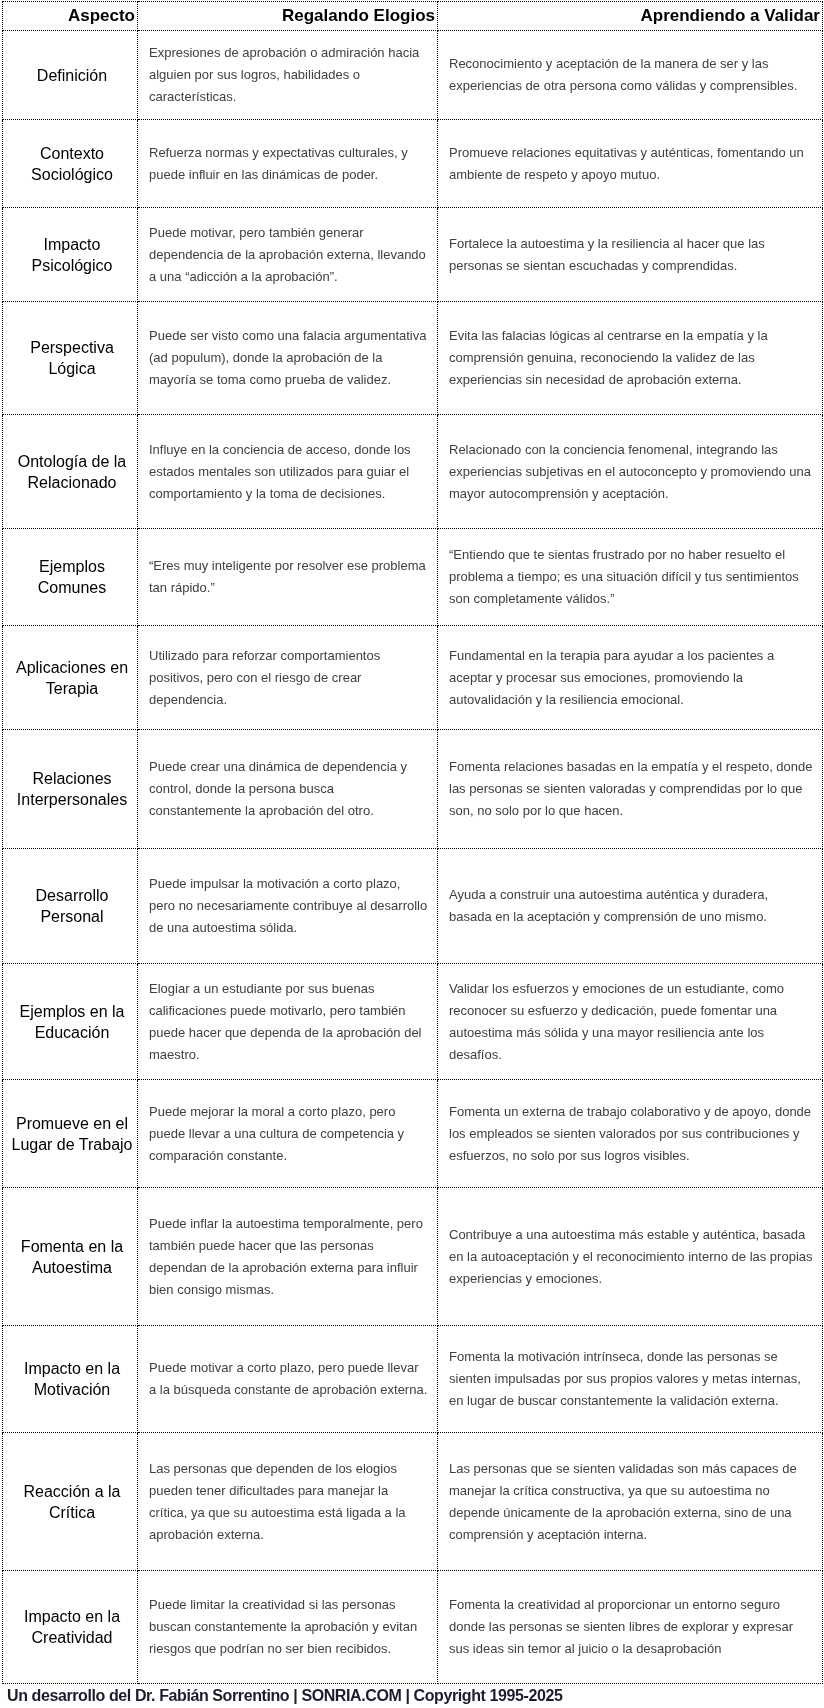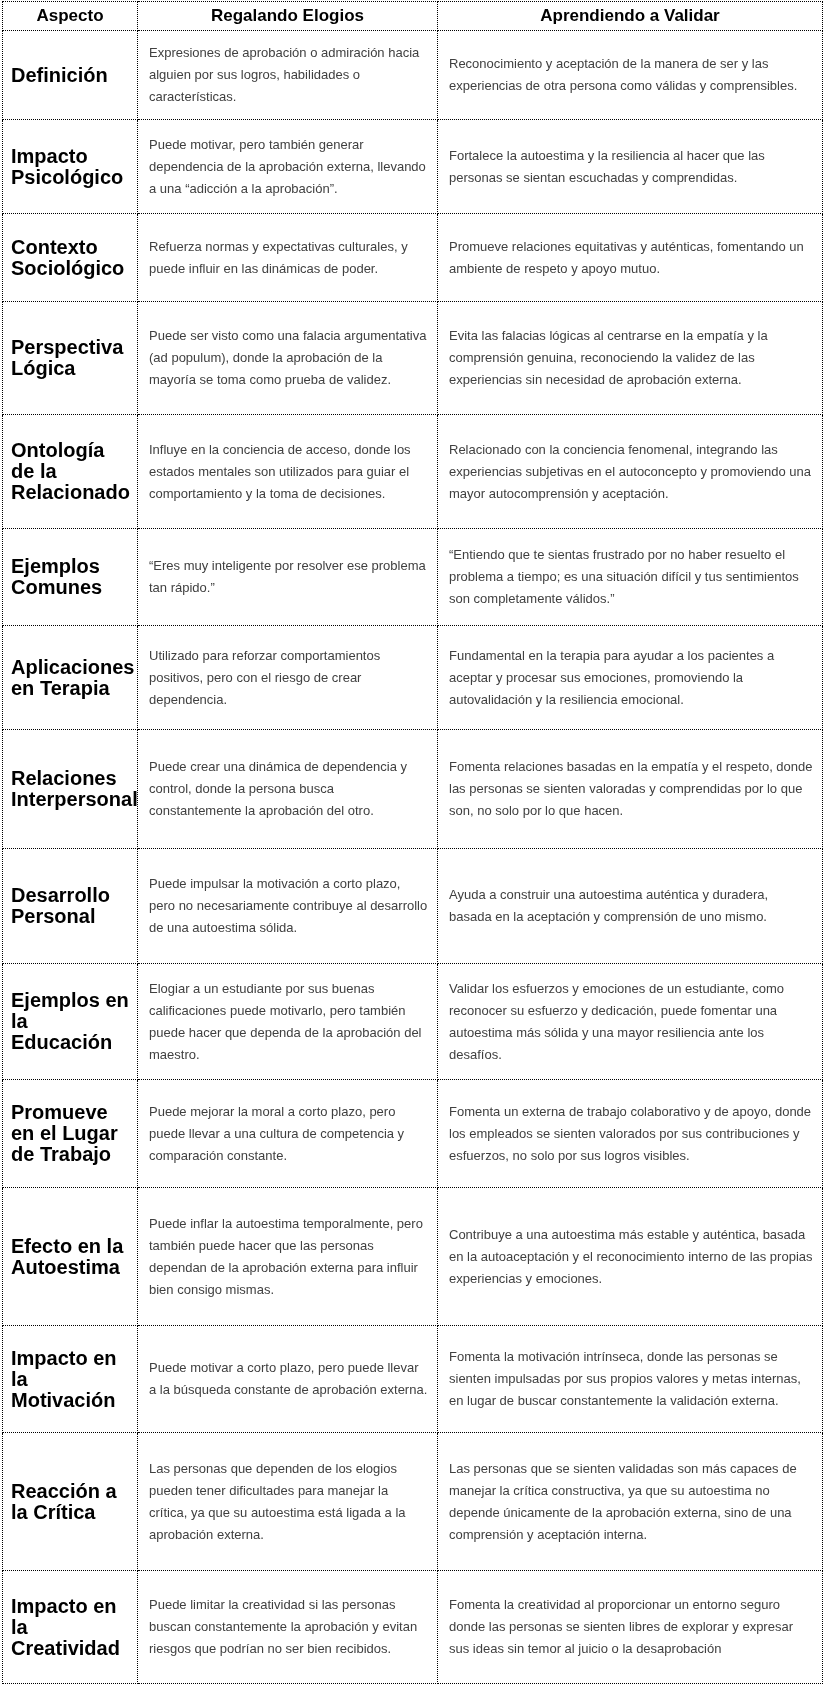--- a/index.html
+++ b/index.html
@@ -27,36 +27,37 @@
   .cmp th,.cmp td{
     border:1px dotted var(--border);
     vertical-align:middle;
     overflow:hidden;
   }
   .cmp thead tr{height:29px;}
   .cmp th{
     font-size:17px;
     font-weight:bold;
     color:var(--heading);
-    text-align:center;
+    text-align:right;
     padding:1px 2px;
     line-height:1.2;
   }
   .cmp td{
     font-size:13px;
     line-height:22px;
     padding:4px 8px 4px 11px;
     text-align:left;
   }
   .cmp td.aspect{
-    font-weight:bold;
+    font-weight:normal;
     color:var(--heading);
-    font-size:20px;
+    font-size:16px;
     padding:4px 4px 4px 8px;
     line-height:21px;
+    text-align:center;
   }
   .footer-credit{
     margin:3px 0 0 5px;
     font-size:16px;
     font-weight:bold;
     letter-spacing:-0.4px;
     color:var(--footer);
     white-space:nowrap;
   }
 </style>
@@ -77,29 +78,29 @@
         <th>Regalando Elogios</th>
         <th>Aprendiendo a Validar</th>
       </tr>
     </thead>
     <tbody>
         <tr style="height: 89px;">
           <td class="aspect">Definición</td>
           <td>Expresiones de aprobación o admiración hacia alguien por sus logros, habilidades o características.</td>
           <td>Reconocimiento y aceptación de la manera de ser y las experiencias de otra persona como válidas y comprensibles.</td>
         </tr>
+        <tr style="height: 88px;">
+          <td class="aspect">Contexto Sociológico</td>
+          <td>Refuerza normas y expectativas culturales, y puede influir en las dinámicas de poder.</td>
+          <td>Promueve relaciones equitativas y auténticas, fomentando un ambiente de respeto y apoyo mutuo.</td>
+        </tr>
         <tr style="height: 94px;">
           <td class="aspect">Impacto Psicológico</td>
           <td>Puede motivar, pero también generar dependencia de la aprobación externa, llevando a una “adicción a la aprobación”.</td>
           <td>Fortalece la autoestima y la resiliencia al hacer que las personas se sientan escuchadas y comprendidas.</td>
-        </tr>
-        <tr style="height: 88px;">
-          <td class="aspect">Contexto Sociológico</td>
-          <td>Refuerza normas y expectativas culturales, y puede influir en las dinámicas de poder.</td>
-          <td>Promueve relaciones equitativas y auténticas, fomentando un ambiente de respeto y apoyo mutuo.</td>
         </tr>
         <tr style="height: 113px;">
           <td class="aspect">Perspectiva Lógica</td>
           <td>Puede ser visto como una falacia argumentativa (ad populum), donde la aprobación de la mayoría se toma como prueba de validez.</td>
           <td>Evita las falacias lógicas al centrarse en la empatía y la comprensión genuina, reconociendo la validez de las experiencias sin necesidad de aprobación externa.</td>
         </tr>
         <tr style="height: 114px;">
           <td class="aspect">Ontología de la Relacionado</td>
           <td>Influye en la conciencia de acceso, donde los estados mentales son utilizados para guiar el comportamiento y la toma de decisiones.</td>
           <td>Relacionado con la conciencia fenomenal, integrando las experiencias subjetivas en el autoconcepto y promoviendo una mayor autocomprensión y aceptación.</td>
@@ -128,21 +129,21 @@
           <td class="aspect">Ejemplos en la Educación</td>
           <td>Elogiar a un estudiante por sus buenas calificaciones puede motivarlo, pero también puede hacer que dependa de la aprobación del maestro.</td>
           <td>Validar los esfuerzos y emociones de un estudiante, como reconocer su esfuerzo y dedicación, puede fomentar una autoestima más sólida y una mayor resiliencia ante los desafíos.</td>
         </tr>
         <tr style="height: 108px;">
           <td class="aspect">Promueve en el Lugar de Trabajo</td>
           <td>Puede mejorar la moral a corto plazo, pero puede llevar a una cultura de competencia y comparación constante.</td>
           <td>Fomenta un externa de trabajo colaborativo y de apoyo, donde los empleados se sienten valorados por sus contribuciones y esfuerzos, no solo por sus logros visibles.</td>
         </tr>
         <tr style="height: 138px;">
-          <td class="aspect">Efecto en la Autoestima</td>
+          <td class="aspect">Fomenta en la Autoestima</td>
           <td>Puede inflar la autoestima temporalmente, pero también puede hacer que las personas dependan de la aprobación externa para influir bien consigo mismas.</td>
           <td>Contribuye a una autoestima más estable y auténtica, basada en la autoaceptación y el reconocimiento interno de las propias experiencias y emociones.</td>
         </tr>
         <tr style="height: 107px;">
           <td class="aspect">Impacto en la Motivación</td>
           <td>Puede motivar a corto plazo, pero puede llevar a la búsqueda constante de aprobación externa.</td>
           <td>Fomenta la motivación intrínseca, donde las personas se sienten impulsadas por sus propios valores y metas internas, en lugar de buscar constantemente la validación externa.</td>
         </tr>
         <tr style="height: 138px;">
           <td class="aspect">Reacción a la Crítica</td>
@@ -150,14 +151,15 @@
           <td>Las personas que se sienten validadas son más capaces de manejar la crítica constructiva, ya que su autoestima no depende únicamente de la aprobación externa, sino de una comprensión y aceptación interna.</td>
         </tr>
         <tr style="height: 113px;">
           <td class="aspect">Impacto en la Creatividad</td>
           <td>Puede limitar la creatividad si las personas buscan constantemente la aprobación y evitan riesgos que podrían no ser bien recibidos.</td>
           <td>Fomenta la creatividad al proporcionar un entorno seguro donde las personas se sienten libres de explorar y expresar sus ideas sin temor al juicio o la desaprobación</td>
         </tr>
       </tbody>
   </table>
 
+  <div class="footer-credit">Un desarrollo del Dr. Fabián Sorrentino | SONRIA.COM | Copyright 1995-2025</div>
 
 </div>
 
 </body></html>

